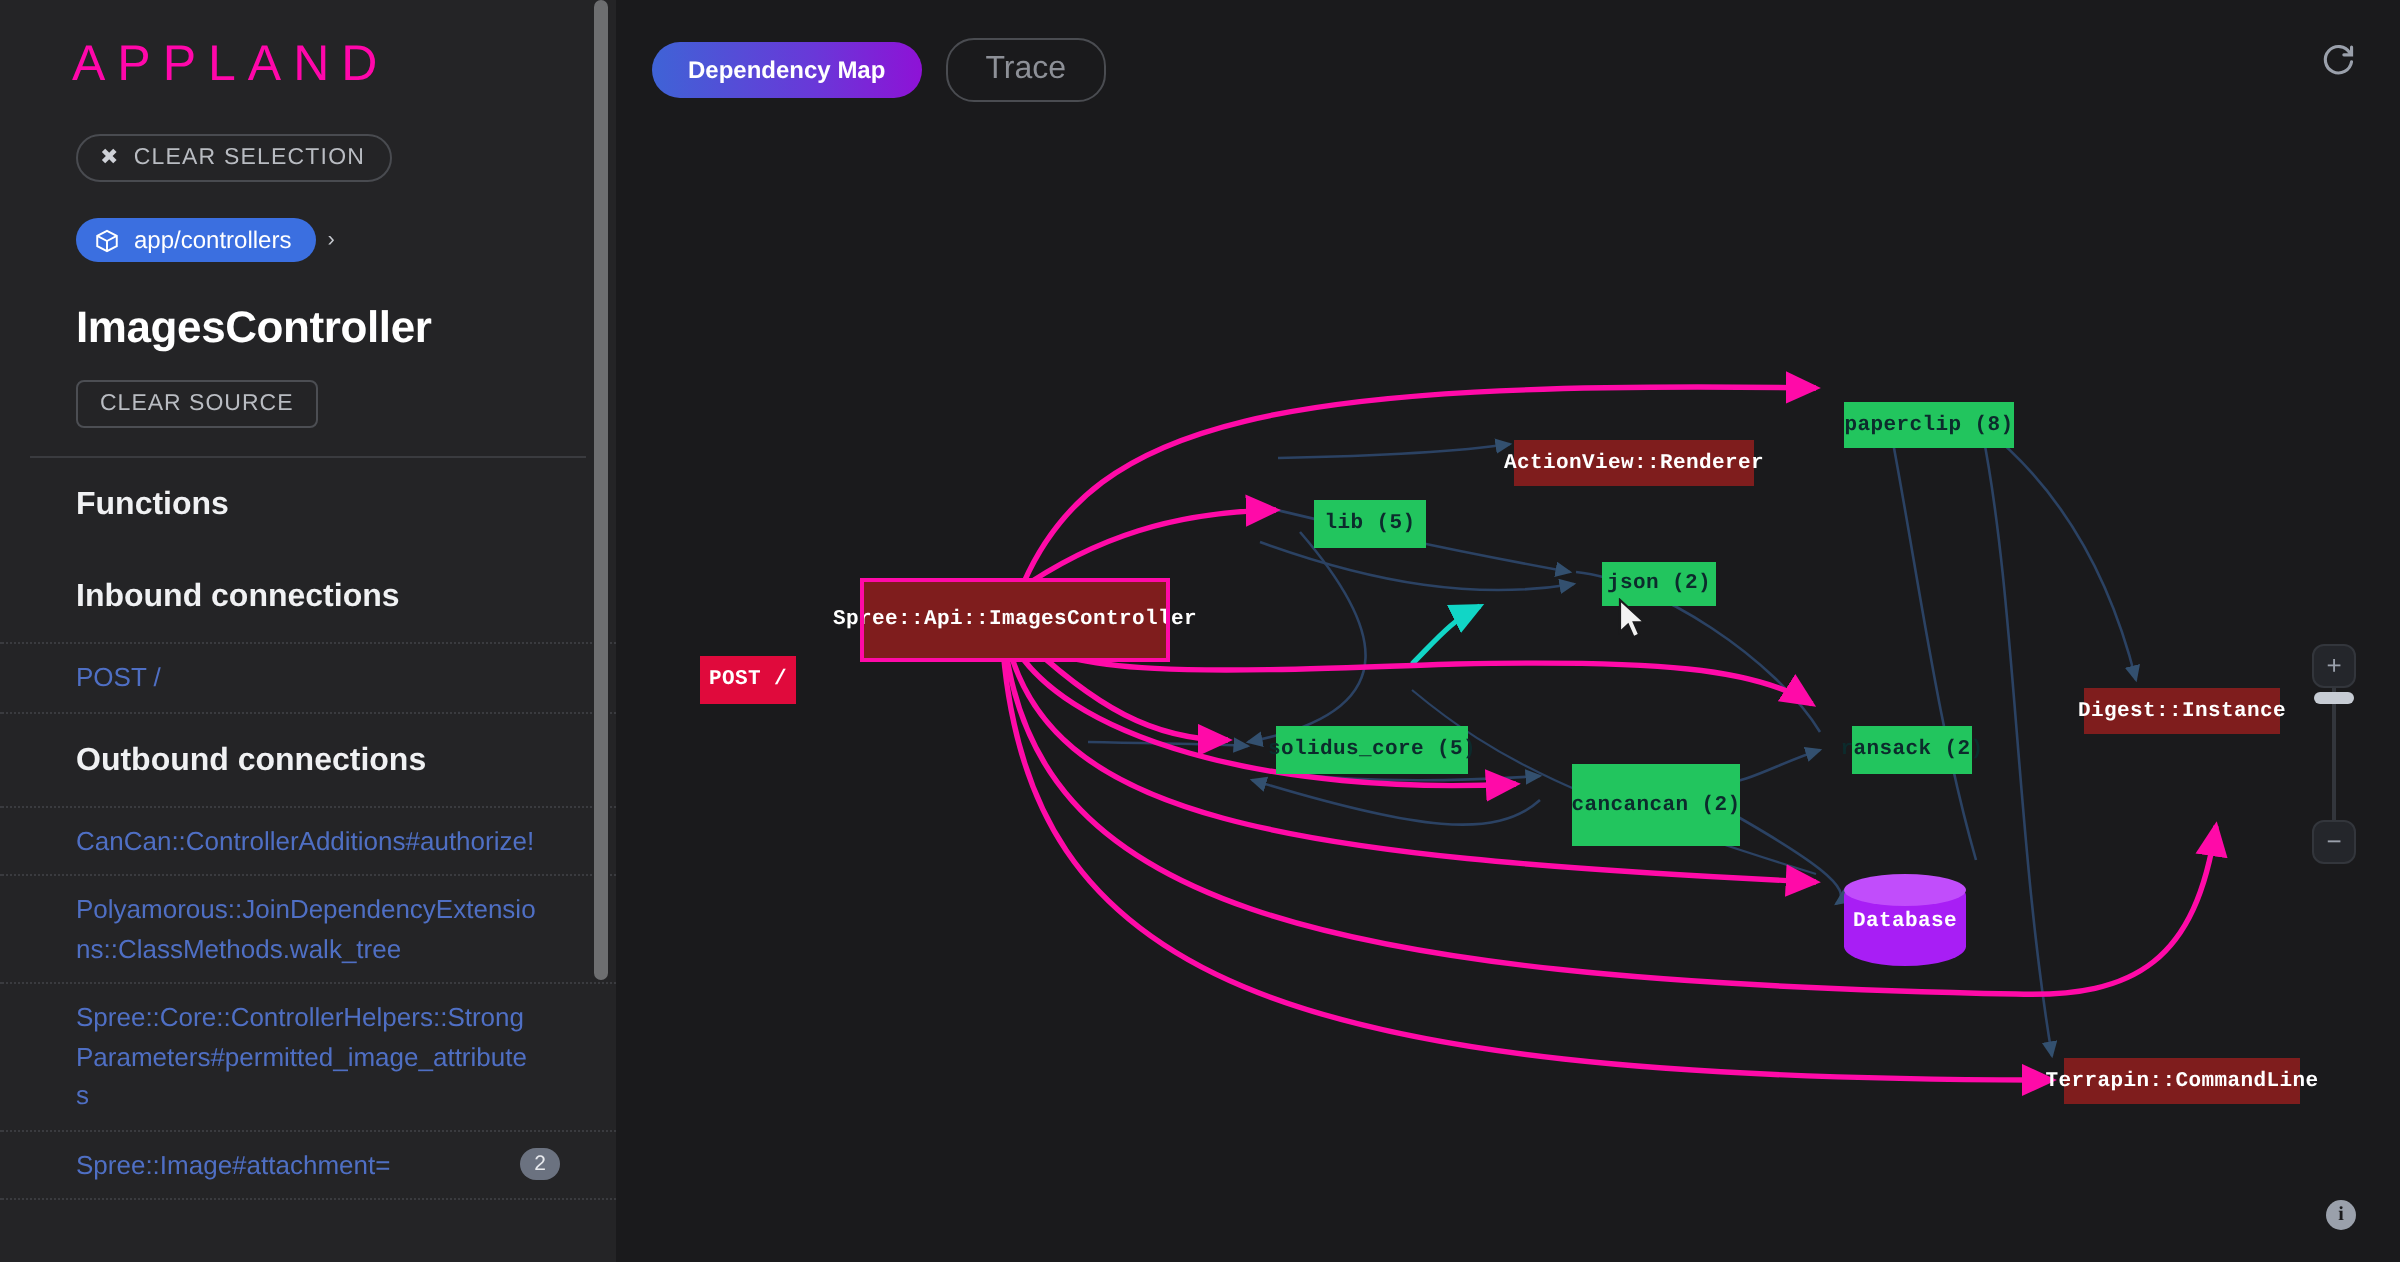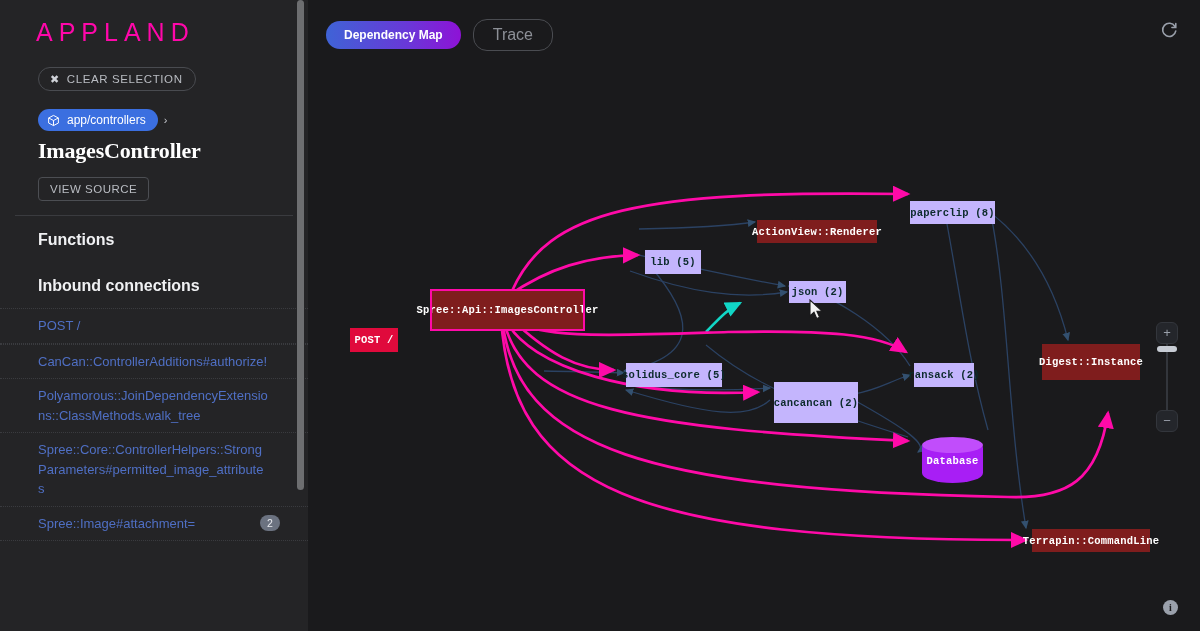--- a/index.html
+++ b/index.html
@@ -53,22 +53,22 @@
     cursor: pointer;
   }
   .pkg-pill svg { display: block; }
   .pkg-chevron { color: #c6c9cf; font-size: 11px; }
 
   .label-class {
     margin: 20px 0 0 38px;
     color: #e7e8ea; font-size: 11.5px; letter-spacing: 0.7px;
   }
   .class-title {
-    margin: 7px 0 0 38px;
-    color: #ffffff; font-size: 22px; font-weight: bold; letter-spacing: -0.2px; font-family: Liberation Serif, serif;
+    margin: 20px 0 0 38px;
+    color: #ffffff; font-size: 22px; font-weight: bold; letter-spacing: -0.2px;
   }
   .view-source {
     margin: 13px 0 0 38px;
     display: inline-block;
     border: 1px solid #4c4e53; border-radius: 4px;
     color: #b9bcc2; font-size: 11.5px; letter-spacing: 0.5px;
     padding: 5px 11px; background: transparent; cursor: pointer;
   }
 
   .sec-divider { height: 1px; background: #3a3b3f; margin: 14px 0 0 15px; width: 278px; }
@@ -128,21 +128,21 @@
   .graph svg.edges { position: absolute; inset: 0; width: 892px; height: 631px; }
 
   .node {
     position: absolute;
     display: flex; align-items: center; justify-content: center;
     font-family: "Liberation Mono", monospace;
     font-size: 10.5px; font-weight: bold;
     color: #ffffff; letter-spacing: 0.2px;
     white-space: nowrap; cursor: pointer;
   }
-  .node.pkg { background: #c4b5fd; color: #0c2b2c; }
+  .node.pkg { background: #22c55e; color: #0c2b2c; margin-left: 12px; }
   .node.cls { background: #7f1d1d; color: #ffffff; }
   .node.http { background: #e00a3c; color: #ffffff; }
   .node.selected { outline: 2px solid #ff0aa8; }
   .node.db {
     background: #a81ef5; color: #ffffff;
     border-radius: 50% / 22%;
   }
   .db-top {
     position: absolute; left: 0; right: 0; top: -1px; height: 16px;
     border-radius: 50%; background: #c14dfb;
@@ -197,30 +197,31 @@
               <path d="M12 2.6 21 7.3v9.4L12 21.4 3 16.7V7.3z"></path>
               <path d="M3 7.3 12 12l9-4.7M12 12v9.4"></path>
             </svg>
           </span>
           <span>app/controllers</span>
         </div>
         <span class="pkg-chevron">›</span>
       </div>
 
       <div class="class-title">ImagesController</div>
-      <div class="view-source">VIEW SOURCE</div>
+      <div class="view-source">CLEAR SOURCE</div>
 
       <div class="sec-divider"></div>
 
       <div id="sections">
           <div class="section-head">Functions</div>
           <div class="section-head">Inbound connections</div>
           <div class="list-group">
             <div class="list-item"><span>POST /</span></div>
           </div>
+          <div class="section-head">Outbound connections</div>
           <div class="list-group">
             <div class="list-item"><span>CanCan::ControllerAdditions#authorize!</span></div>
             <div class="list-item"><span>Polyamorous::JoinDependencyExtensions::ClassMethods.walk_tree</span></div>
             <div class="list-item"><span>Spree::Core::ControllerHelpers::StrongParameters#permitted_image_attributes</span></div>
             <div class="list-item"><span>Spree::Image#attachment=</span><span class="badge">2</span></div>
           </div>
         </div>
     </div>
     <div class="sb-scroll-track">
       <div class="sb-scroll-thumb"></div>
@@ -312,21 +313,21 @@
           <div class="node pkg" style="left: 466px; top: 382px; width: 84px; height: 41px;">
             <span>cancancan (2)</span>
           </div>
           <div class="node pkg" style="left: 606px; top: 363px; width: 60px; height: 24px;">
             <span>ransack (2)</span>
           </div>
           <div class="node db" style="left: 614px; top: 438px; width: 61px; height: 45px;">
             <div class="db-top"></div>
             <span class="db-label">Database</span>
           </div>
-          <div class="node cls" style="left: 734px; top: 344px; width: 98px; height: 36px;">
+          <div class="node cls" style="left: 734px; top: 344px; width: 98px; height: 23px;">
             <span>Digest::Instance</span>
           </div>
           <div class="node cls" style="left: 724px; top: 529px; width: 118px; height: 23px;">
             <span>Terrapin::CommandLine</span>
           </div>
         </div>
 
       <div class="cursor-arrow">
         <svg width="18" height="22" viewBox="0 0 18 22">
           <path d="M1,1 L1,17 L5,13.3 L7.8,19.6 L10.6,18.3 L7.9,12.2 L13,12 z" fill="#f2f2f2" stroke="#1a1a1c" stroke-width="1.1"></path>

